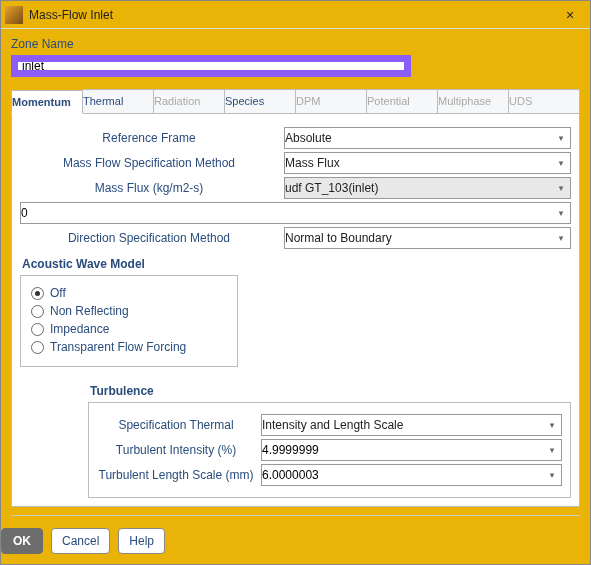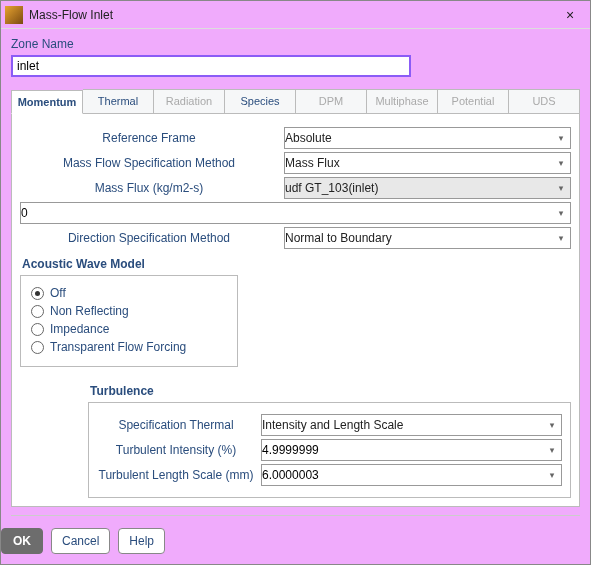--- a/index.html
+++ b/index.html
@@ -1,39 +1,39 @@
 <!DOCTYPE html>
 <html><head>
 <meta charset="utf-8">
 <style>
   * { box-sizing: border-box; }
   html, body { margin:0; padding:0; }
   body { font-family: "Segoe UI", Tahoma, sans-serif; font-size:12px; color:#222; background:#f0f0f0;}
   .dialog {
-    width:591px; height:565px; background:#f0abfc; border:1px solid #888; position:relative;
+    width:591px; height:565px; background:#eab308; border:1px solid #888; position:relative;
   }
   .titlebar {
     height:28px; display:flex; align-items:center; padding:0 6px 0 4px; border-bottom:1px solid #ddd;
   }
   .titlebar .appicon {
     width:18px; height:18px;
     background:linear-gradient(135deg,#e7a330 0%, #7a4a10 100%);
     display:inline-block; margin-right:6px;
   }
   .titlebar .title { flex:1; font-size:12px; }
   .titlebar .close { width:28px; text-align:center; cursor:pointer; font-size:14px; color:#222;}
   .body { padding:8px 10px 10px 10px; }
   .zone-label { color:#2a4d7d; font-size:12px; margin-bottom:4px; display:block;}
   .textinput {
-    width:400px; height:22px; border:2px solid #8b5cf6; padding:1px 4px; font-family:inherit; font-size:12px;
+    width:400px; height:22px; border:7px solid #8b5cf6; padding:1px 4px; font-family:inherit; font-size:12px;
   }
   
   .tabs { display:flex; margin-top:12px; }
   .tab {
-    flex:1; text-align:center; padding:5px 0; font-size:11px; color:#2a4d7d; border:1px solid #bbb;
+    flex:1; padding:5px 0; font-size:11px; color:#2a4d7d; border:1px solid #bbb;
     border-bottom:none; background:#f6f7f8; border-left:none; cursor:pointer;
   }
   .tab:first-child { border-left:1px solid #bbb; }
   .tab.active { background:#fff; font-weight:600; border-bottom:1px solid #fff; position:relative; top:1px; }
   .tab.disabled { color:#aaa; cursor:default; }
   .tabpanel {
     border:1px solid #bbb; padding:10px 8px 8px 8px; background:#fff; margin-top:0;
   }
   
   .row { display:flex; align-items:center; margin:3px 0; }
@@ -90,22 +90,22 @@
 
     <label class="zone-label">Zone Name</label>
     <input class="textinput" type="text" value="inlet" style="">
 
     <div class="tabs">
       <div class="tab active">Momentum</div>
       <div class="tab">Thermal</div>
       <div class="tab disabled">Radiation</div>
       <div class="tab">Species</div>
       <div class="tab disabled">DPM</div>
+      <div class="tab disabled">Potential</div>
       <div class="tab disabled">Multiphase</div>
-      <div class="tab disabled">Potential</div>
       <div class="tab disabled">UDS</div>
     </div>
 
     <div class="tabpanel">
 
       <div class="row">
         <span class="lbl">Reference Frame</span>
         <div class="combo">
           <span>Absolute</span>
           <span class="arrow"></span>

